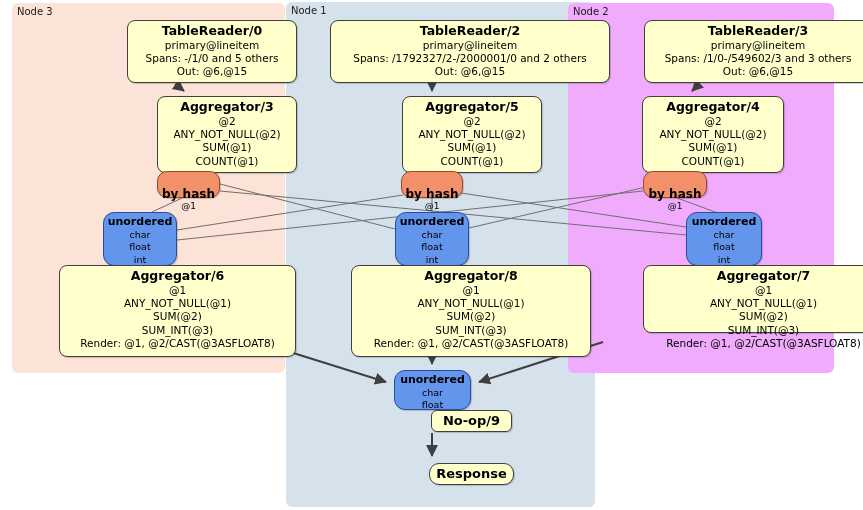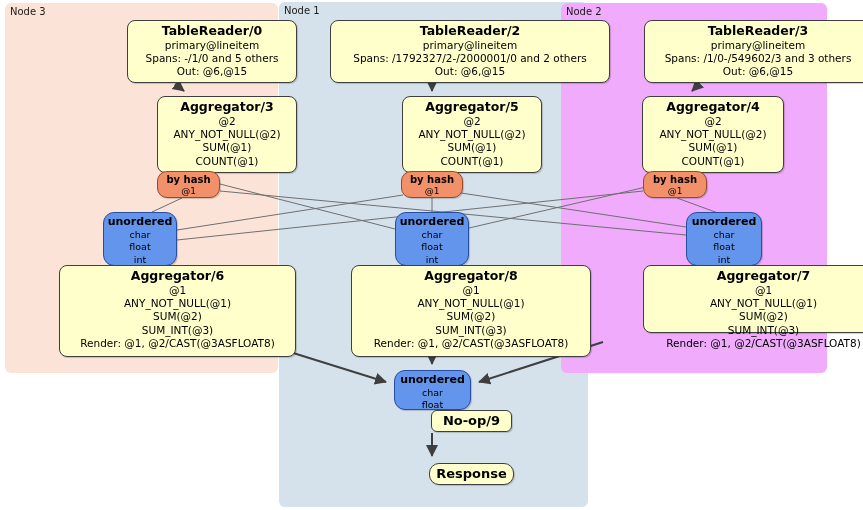--- a/index.html
+++ b/index.html
@@ -1,27 +1,27 @@
 <!DOCTYPE html>
 <html><head>
 <meta charset="utf-8">
 <style>
   html,body{margin:0;padding:0;background:#ffffff;}
   body{font-family:"DejaVu Sans","Liberation Sans",sans-serif;color:#000;}
   .canvas{position:relative;width:863px;height:510px;background:#fff;overflow:hidden;}
-  .region{position:absolute;border-radius:6px;}
+  .region{position:absolute;border-radius:6px;margin-left:7px;}
   .region-label{font-size:10px;color:#1a1a1a;padding:3px 0 0 5px;}
   .box{position:absolute;box-sizing:border-box;text-align:center;}
   .proc{background:#ffffcc;border:1px solid #3f3f3f;border-radius:8px;
         box-shadow:1px 1px 1px rgba(0,0,0,0.18);margin-left:39px;}
   .title{font-weight:bold;font-size:12.5px;line-height:16px;padding-top:2px;white-space:nowrap;}
   .row{font-size:10.5px;line-height:13.2px;white-space:nowrap;}
   .router{background:#f29069;border:1.3px solid #99492a;border-radius:10px;
           box-shadow:1px 1px 1px rgba(0,0,0,0.18);}
-  .router .title{font-size:10px;line-height:13px;padding-top:1px;}
+  .router .title{font-size:12px;line-height:13px;padding-top:16px;}
   .router .sub{font-size:9px;line-height:10px;}
   .sync{background:#6495ed;border:1.3px solid #274e9e;border-radius:11px;
         box-shadow:1px 1px 1px rgba(0,0,0,0.18);}
   .sync .title{font-size:11px;line-height:14px;padding-top:2px;}
   .sync .row{font-size:9.5px;line-height:12.3px;}
   .final-title{font-weight:bold;font-size:13px;line-height:20px;white-space:nowrap;}
   .edges{position:absolute;left:0;top:0;}
   .thin{stroke:#6f6f6f;stroke-width:1;fill:none;}
   .thick{stroke:#3f3f3f;stroke-width:2;fill:none;}
 </style>

